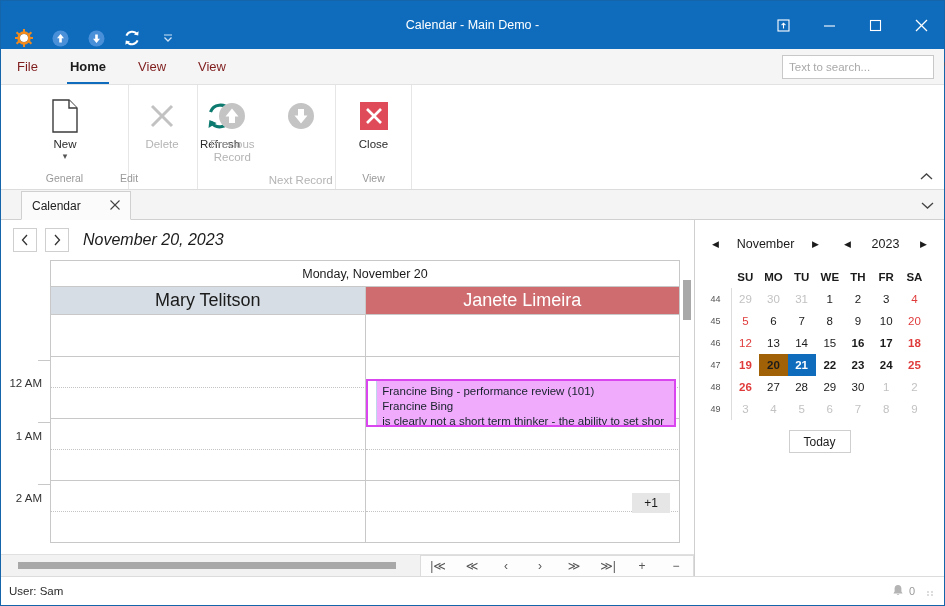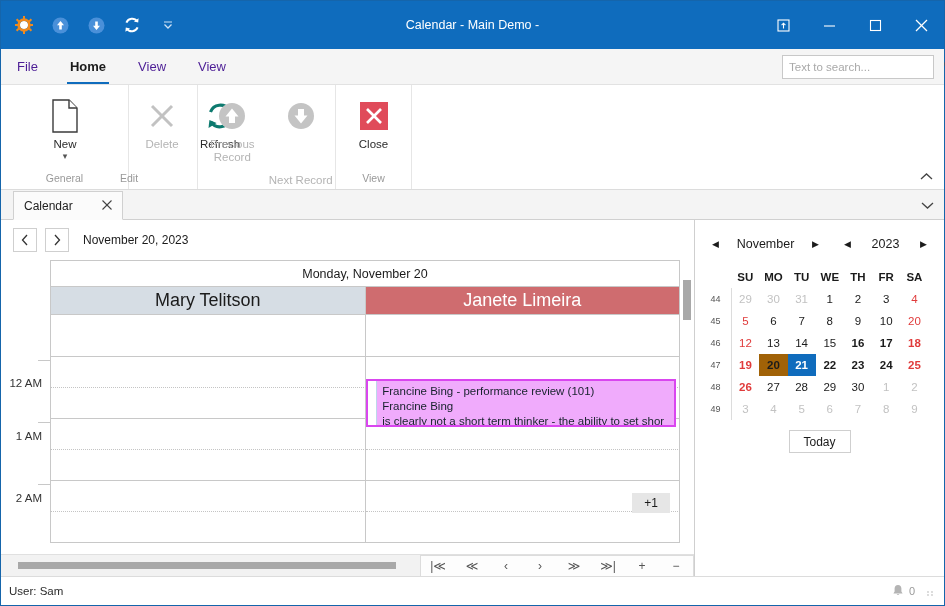--- a/index.html
+++ b/index.html
@@ -13,21 +13,21 @@
     width: 945px; height: 606px;
     position: relative;
     border: 1px solid #1565ab;
     background: #ffffff;
   }
 
   
   .titlebar {
     height: 48px;
     background: #0f6cbd;
-    display: flex; align-items: center;
+    display: flex; align-items: flex-end;
     position: relative;
   }
   .qat { display: flex; align-items: center; padding-left: 12px; gap: 14px; }
   .qat-btn {
     width: 22px; height: 22px;
     display: flex; align-items: center; justify-content: center;
     cursor: pointer;
   }
   .win-title {
     position: absolute; left: 0; right: 0; top: 0; bottom: 0;
@@ -49,21 +49,21 @@
   .ribbon-tabs {
     height: 36px;
     background: #f5f5f5;
     display: flex; align-items: stretch;
     position: relative;
     border-bottom: 1px solid #e2e2e2;
   }
   .rtab {
     padding: 0 16px;
     display: flex; align-items: center;
-    font-size: 13px; color: #4c1d95;
+    font-size: 13px; color: #7f1d1d;
     cursor: pointer; position: relative;
   }
   .rtab.active { font-weight: bold; color: #1b1b1b; }
   .rtab.active::after {
     content: ""; position: absolute;
     left: 13px; right: 13px; bottom: 0; height: 2px;
     background: #0f6cbd;
   }
   .searchwrap {
     position: absolute; right: 10px; top: 6px;
@@ -119,21 +119,21 @@
   }
 
   
   .doctabs {
     height: 30px; background: #f4f4f4;
     border-bottom: 1px solid #d0d0d0;
     display: flex; align-items: flex-end;
     position: relative;
   }
   .doctab {
-    margin-left: 12px;
+    margin-left: 20px;
     height: 29px; background: #fbfbfb;
     border: 1px solid #d0d0d0; border-bottom: 1px solid #fbfbfb;
     display: flex; align-items: center; gap: 29px;
     padding: 0 10px; font-size: 12px; color: #222;
     cursor: pointer; position: relative; top: 1px;
   }
   .doctab .x { color: #444; font-size: 12px; cursor: pointer; }
   .doctabs-caret {
     position: absolute; right: 10px; bottom: 7px;
     font-size: 11px; color: #444; cursor: pointer;
@@ -156,21 +156,21 @@
   .datebar {
     height: 40px; display: flex; align-items: center;
     padding-left: 12px; gap: 8px; background: #fff;
   }
   .navsq {
     width: 24px; height: 24px;
     border: 1px solid #cfcfcf; background: #fff;
     display: flex; align-items: center; justify-content: center;
     font-size: 12px; color: #333; cursor: pointer;
   }
-  .datetext { font-size: 12px; color: #1b1b1b; margin-left: 6px; }
+  .datetext { font-size: 16px; color: #1b1b1b; margin-left: 6px; font-style: italic; }
 
   
   .calbody { flex: 1; position: relative; overflow: hidden; }
   .timegutter {
     position: absolute; left: 0; top: 0; bottom: 0;
     width: 49px; background: #fff;
   }
   .gridarea {
     position: absolute; left: 49px; right: 14px; top: 0; bottom: 0;
   }

